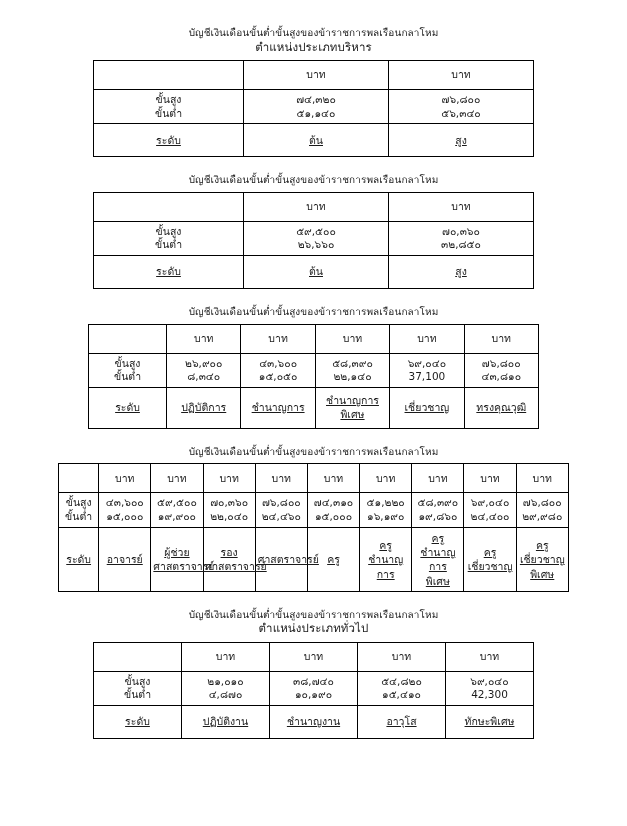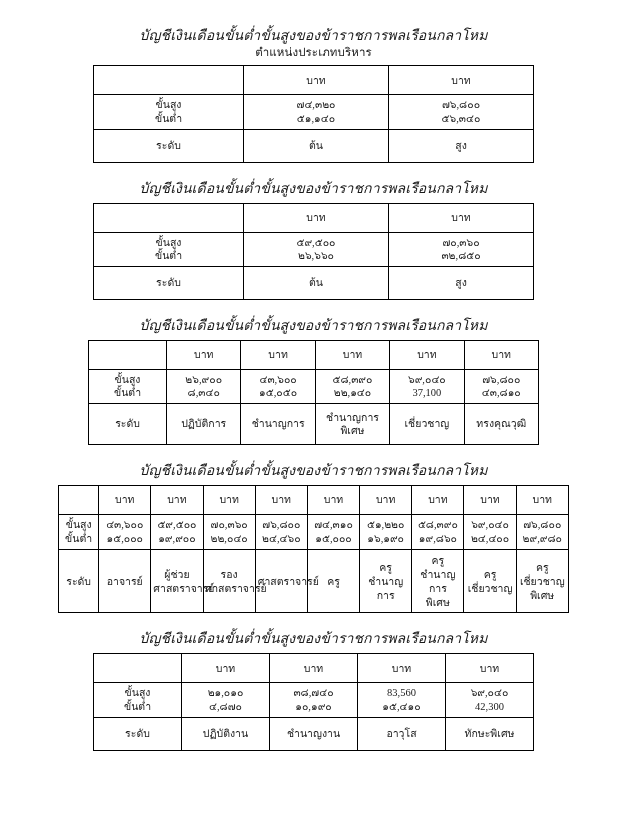--- a/index.html
+++ b/index.html
@@ -26,23 +26,22 @@
   }
   .block + .block {
     margin-top: 16px;
   }
   .titles {
     text-align: center;
     line-height: 1.35;
     margin-bottom: 5px;
   }
   .title-main {
-    font-size: 14px;
+    font-size: 10px;
     letter-spacing: 0.1px;
-    font-style: italic;
   }
   .title-sub {
     font-size: 11.5px;
     letter-spacing: 0.1px;
   }
   table.sal {
     border-collapse: collapse;
     margin: 0 auto;
     table-layout: fixed;
     background: #fff;
@@ -54,24 +53,23 @@
     vertical-align: middle;
     font-size: 10.5px;
     padding: 3px 2px;
     line-height: 1.28;
   }
   td.blank { border: 1px solid #000; }
   .unit-row td { height: 22px; font-size: 10.5px; }
   .minmax-cell {
     padding-top: 4px;
     padding-bottom: 4px;
-    font-family: Liberation Serif, serif;
   }
   .minmax-cell .ln { display: block; line-height: 1.3; }
-  .level-row td { height: 26px; }
+  .level-row td { height: 26px; text-decoration: underline; }
 
   
   
   .t-narrow { width: 440px; }
   .t-narrow col.c0 { width: 150px; }
   .t-narrow col.cx { width: 145px; }
 
   
   .t-six { width: 450px; }
   .t-six col.c0 { width: 78px; }
@@ -317,20 +315,21 @@
               <td>ครู<br>ชำนาญการ<br>พิเศษ</td>
               <td>ครู<br>เชี่ยวชาญ</td>
               <td>ครู<br>เชี่ยวชาญ<br>พิเศษ</td>
             </tr>
           </tbody>
         </table>
       </div>
       <div class="block">
         <div class="titles">
           <div class="title-main">บัญชีเงินเดือนขั้นต่ำขั้นสูงของข้าราชการพลเรือนกลาโหม</div>
+          <div class="title-sub">ตำแหน่งประเภททั่วไป</div>
         </div>
         <table class="sal t-five">
           <colgroup>
             <col class="c0">
             <col class="cx">
             <col class="cx">
             <col class="cx">
             <col class="cx">
           </colgroup>
           <tbody>
@@ -348,21 +347,21 @@
               </td>
               <td class="minmax-cell">
                 <span class="ln">๒๑,๐๑๐</span>
                 <span class="ln">๔,๘๗๐</span>
               </td>
               <td class="minmax-cell">
                 <span class="ln">๓๘,๗๔๐</span>
                 <span class="ln">๑๐,๑๙๐</span>
               </td>
               <td class="minmax-cell">
-                <span class="ln">83,560</span>
+                <span class="ln">๕๔,๘๒๐</span>
                 <span class="ln">๑๕,๔๑๐</span>
               </td>
               <td class="minmax-cell">
                 <span class="ln">๖๙,๐๔๐</span>
                 <span class="ln">42,300</span>
               </td>
             </tr>
             <tr class="level-row">
               <td>ระดับ</td>
               <td>ปฏิบัติงาน</td>

